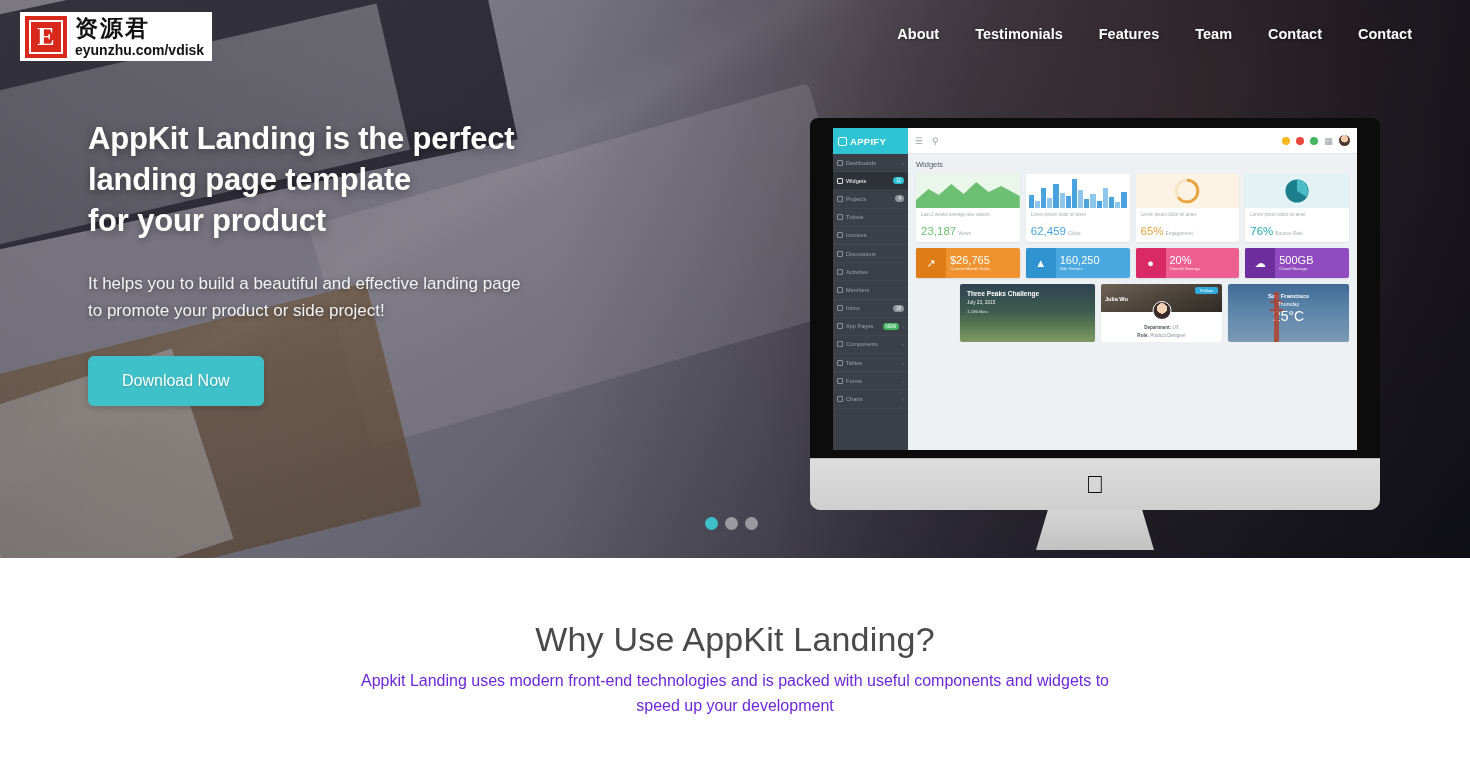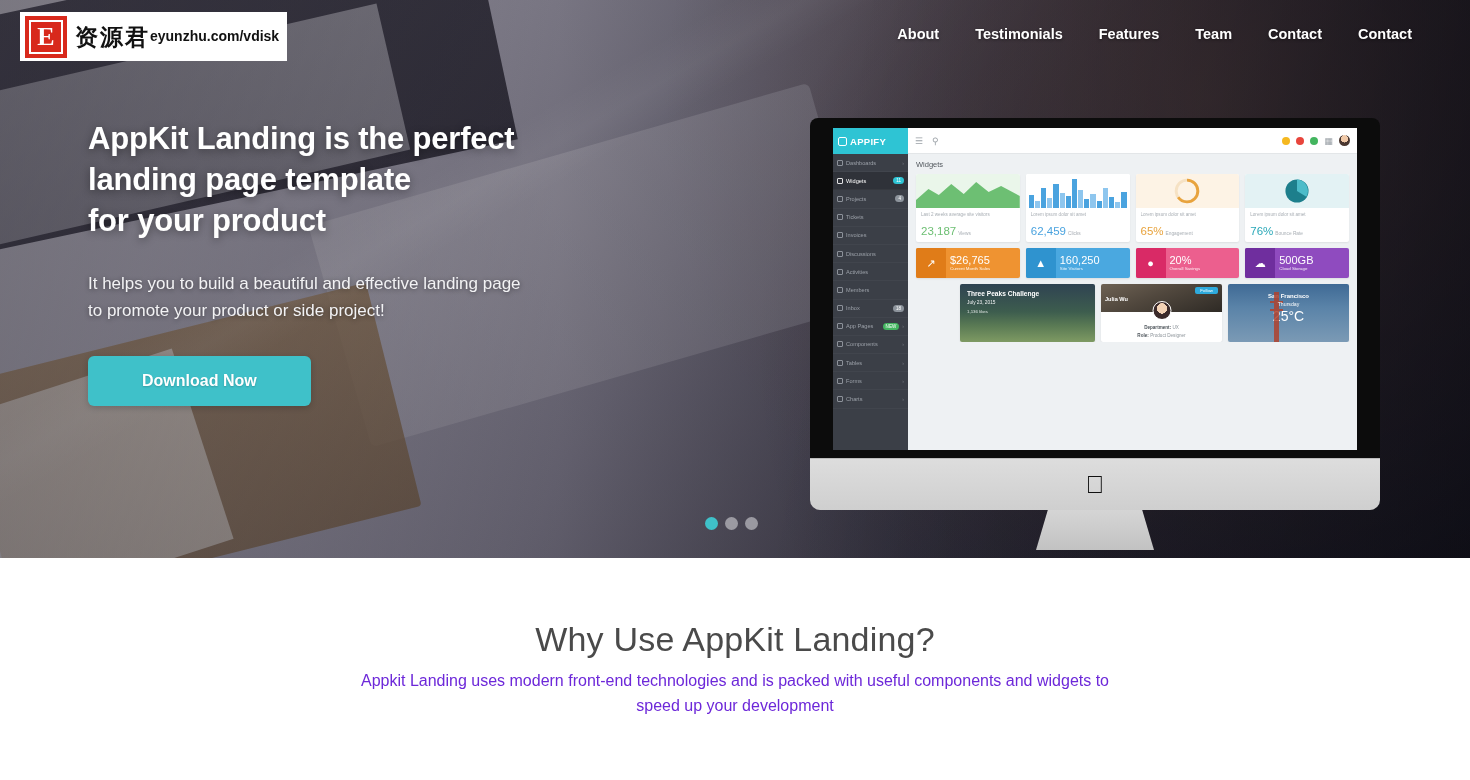--- a/index.html
+++ b/index.html
@@ -74,21 +74,21 @@
     width:42px; height:42px; background:#d8291c;
     display:flex; align-items:center; justify-content:center;
     border:2px solid #d8291c;
   }
   .wm-e-inner{
     width:34px; height:34px; border:2px solid #ffffff;
     display:flex; align-items:center; justify-content:center;
     color:#ffffff; font-size:26px; font-weight:700;
     font-family:"Liberation Serif", serif; line-height:1;
   }
-  .wm-text{ display:flex; flex-direction:row; line-height:1; }
+  .wm-text{ display:flex; flex-direction:column; line-height:1; }
   .wm-cn{ font-size:23px; font-weight:700; color:#111; letter-spacing:2px;
           font-family:"DejaVu Sans", sans-serif; }
   .wm-url{ font-size:14px; font-weight:700; color:#111; margin-top:3px; }
 
   
   .nav{
     position:absolute; right:40px; top:20px; z-index:30;
     display:flex; align-items:center; gap:0;
   }
   .nav a{
@@ -106,22 +106,22 @@
     letter-spacing:-.2px;
   }
   .hero-copy p{
     margin-top:28px;
     color:#f2f2f4; font-size:17px; line-height:1.6; font-weight:400;
     text-shadow:0 1px 5px rgba(0,0,0,.45);
   }
   .btn-download{
     display:inline-block; margin-top:32px;
     background:#3fc1c9; color:#ffffff;
-    font-size:16px; font-weight:700;
-    padding:16px 54px; border-radius:6px;
+    font-size:16px; font-weight:400;
+    padding:16px 34px; border-radius:6px;
     border:none; cursor:pointer;
     text-shadow:0 1px 2px rgba(0,0,0,.2);
     box-shadow:0 2px 6px rgba(0,0,0,.18);
   }
 
   
   .dots{
     position:absolute; left:705px; top:517px; z-index:30;
     display:flex; gap:7px;
   }

